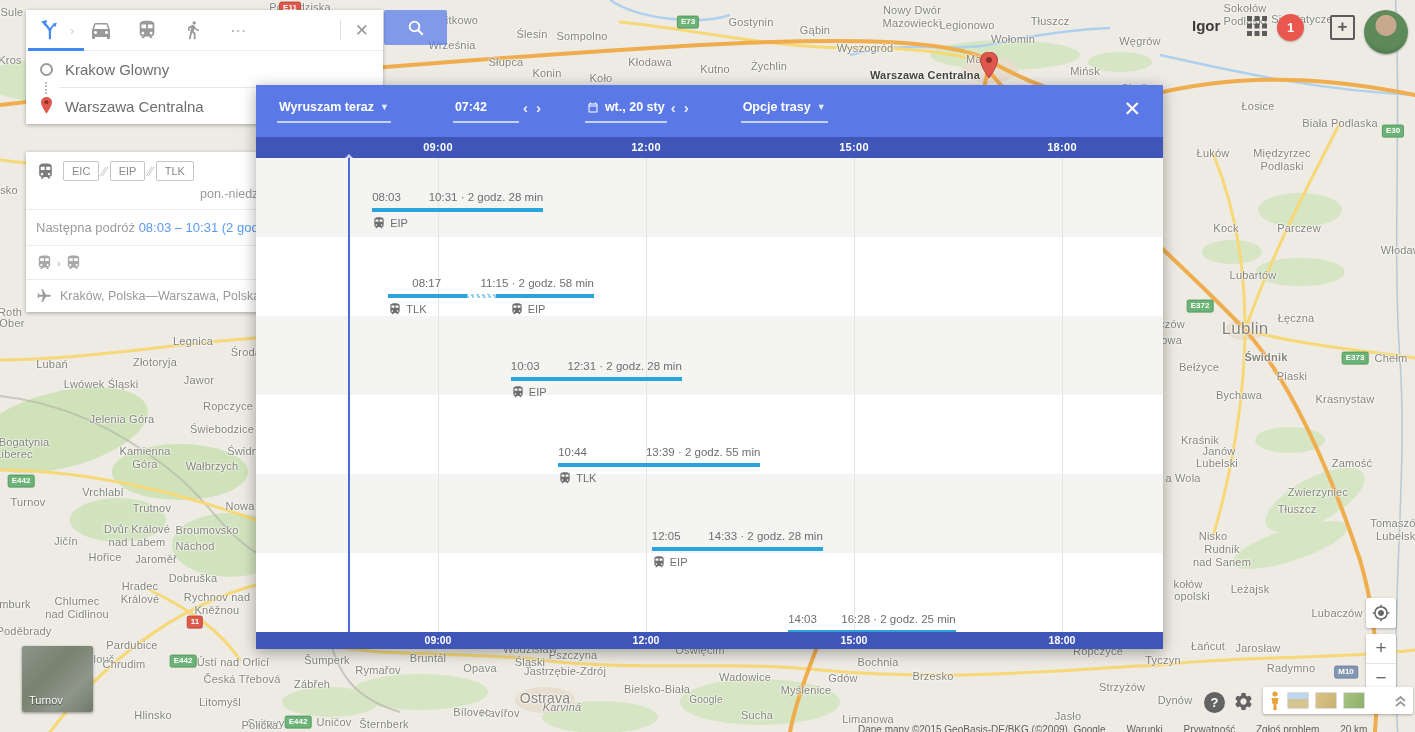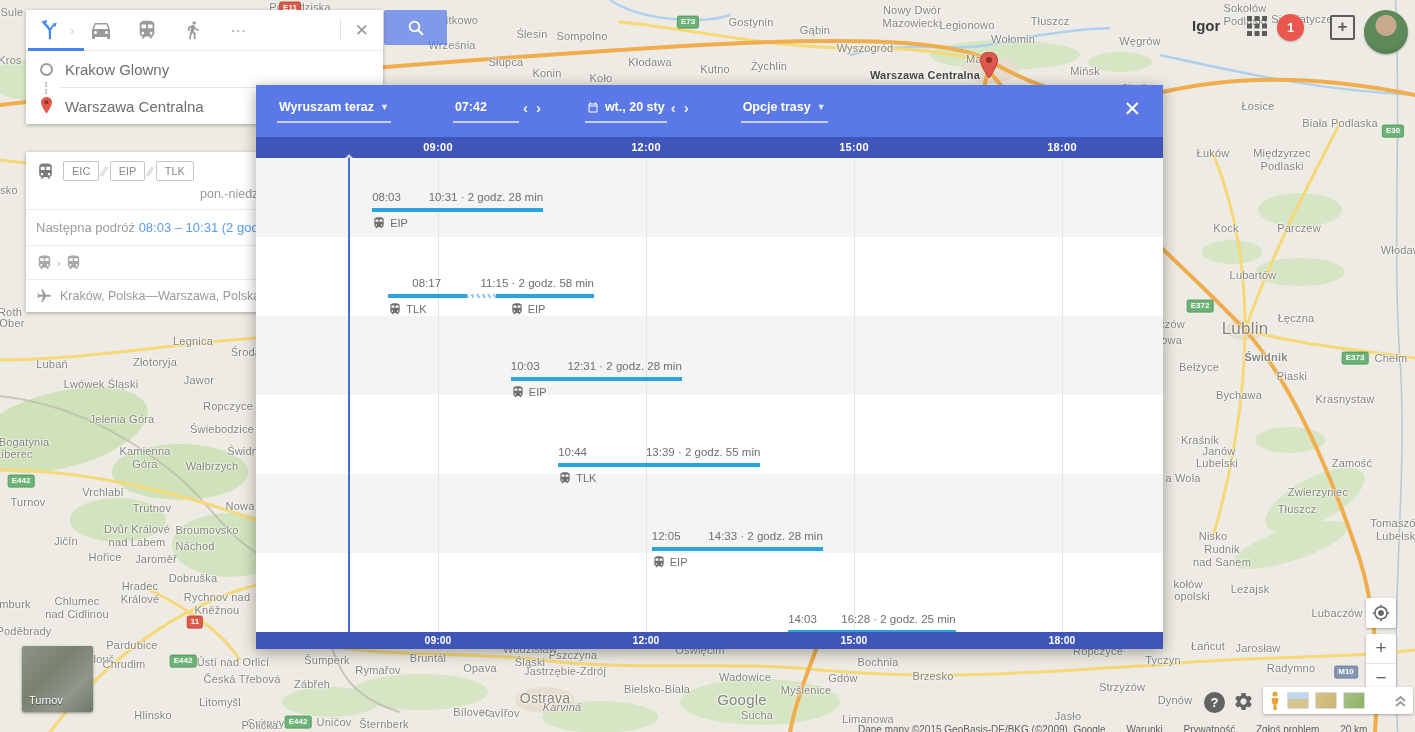--- a/index.html
+++ b/index.html
@@ -268,21 +268,21 @@
       <div class="mlabel" style="left: 226px; top: 725px; margin-left: 34px;">Polička</div>
       <div class="mlabel" style="left: 220px; top: 702px;">Litomyšl</div>
       <div class="mlabel" style="left: 153px; top: 715px;">Hlinsko</div>
       <div class="mlabel" style="left: 242px; top: 679px;">Česká Třebová</div>
       <div class="mlabel" style="left: 233px; top: 662px;">Ústí nad Orlicí</div>
       <div class="mlabel" style="left: 104px; top: 659px;">louč</div>
       <div class="mlabel" style="left: 124px; top: 664px;">Chrudim</div>
       <div class="mlabel" style="left: 132px; top: 645px;">Pardubice</div>
       <div class="mlabel" style="left: 24px; top: 631px;">Poděbrady</div>
       <div class="mlabel" style="left: 868px; top: 719px;">Limanowa</div>
-      <div class="mlabel" style="font-size: 15px; left: 742px; top: 700px;">Google</div>
+      <div class="mlabel" style="font-size: 10px; left: 706px; top: 700px;">Google</div>
       <div class="mlabel" style="left: 193px; top: 341px;">Legnica</div>
       <div class="mlabel" style="left: 246px; top: 352px;">Środa</div>
       <div class="mlabel" style="left: 52px; top: 364px;">Lubań</div>
       <div class="mlabel" style="left: 155px; top: 362px;">Złotoryja</div>
       <div class="mlabel" style="left: 101px; top: 384px;">Lwówek Śląski</div>
       <div class="mlabel" style="left: 199px; top: 380px;">Jawor</div>
       <div class="mlabel" style="left: 228px; top: 406px;">Ropczyce</div>
       <div class="mlabel" style="left: 122px; top: 419px;">Jelenia Góra</div>
       <div class="mlabel" style="left: 222px; top: 429px;">Świebodzice</div>
       <div class="mlabel" style="left: 24px; top: 442px;">Bogatynia</div>

